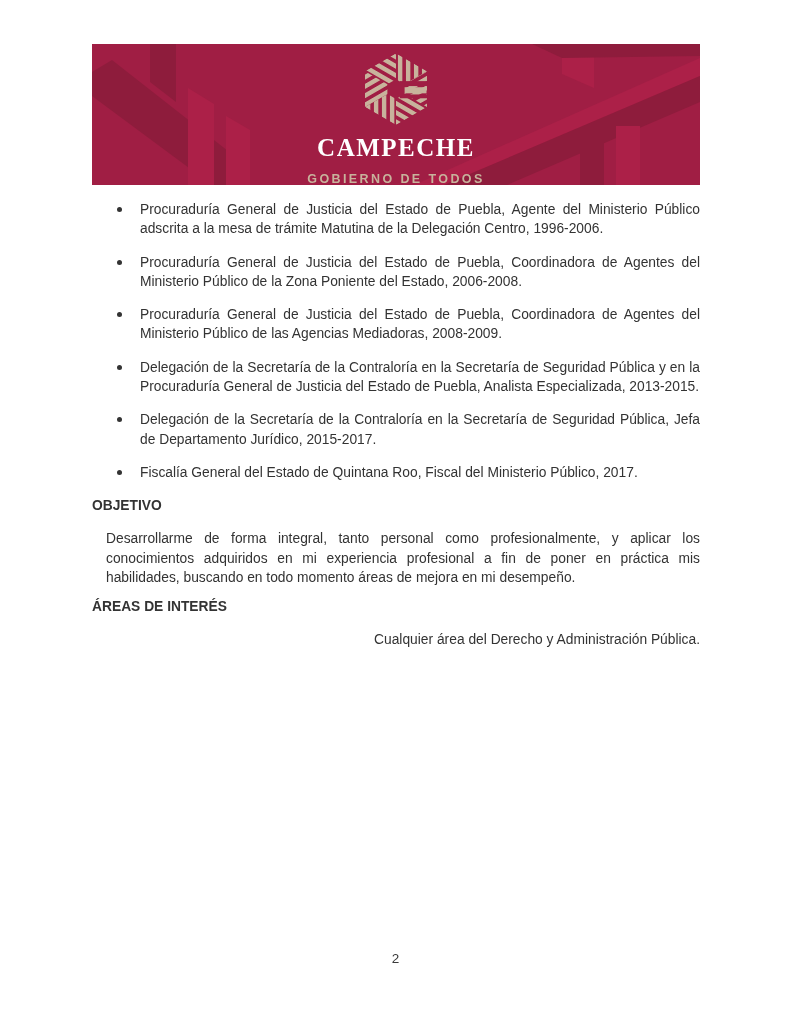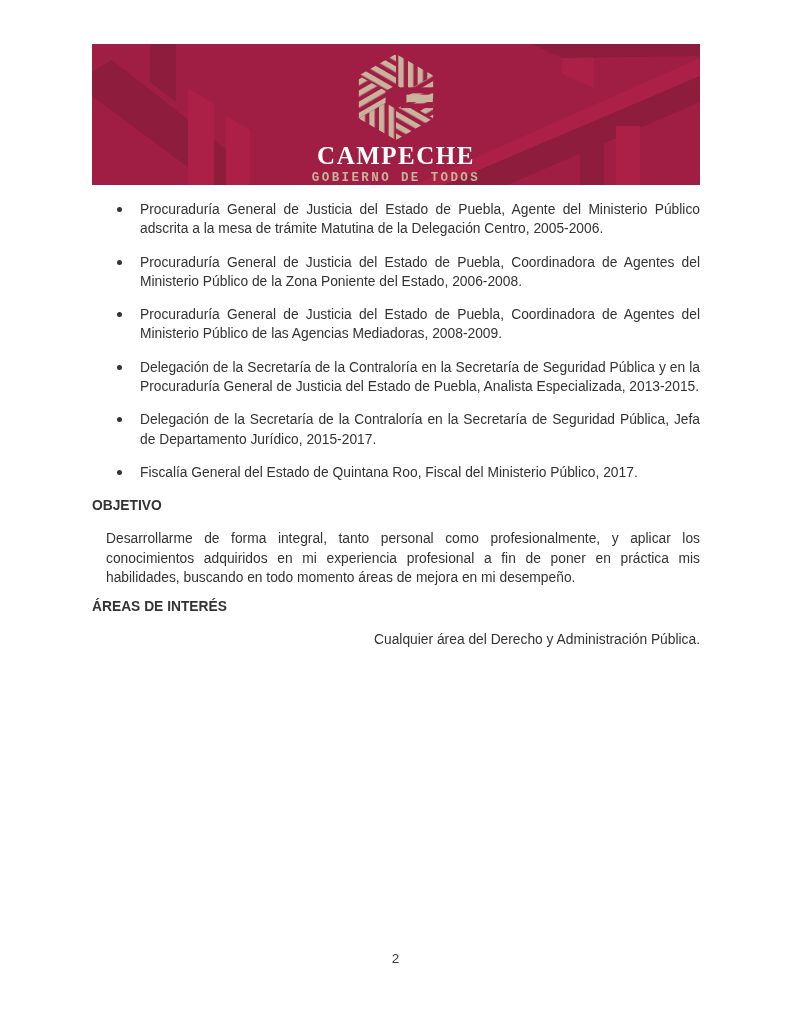--- a/index.html
+++ b/index.html
@@ -6,29 +6,29 @@
   .page{
     position:relative;width:791px;height:1024px;background:#ffffff;overflow:hidden;
     font-family:"Liberation Sans",sans-serif;color:#333333;
   }
   
   .banner{position:absolute;left:92px;top:44px;width:608px;height:141px;}
   .banner-bg{position:absolute;left:0;top:0;width:100%;height:100%;display:block;}
   .banner-inner{
     position:relative;height:100%;
     display:flex;flex-direction:column;align-items:center;justify-content:flex-start;
-    padding-top:7px;box-sizing:border-box;
+    padding-top:7px;box-sizing:border-box;gap:8px;
   }
   .logo{width:92px;height:92px;display:block;}
   .banner-title{
     font-family:"Liberation Serif",serif;font-weight:bold;color:#ffffff;
     font-size:25px;line-height:1.05;letter-spacing:1.5px;margin-top:0;
   }
   .banner-subtitle{
-    font-family:Liberation Mono, monospace;font-weight:bold;color:#c8b39c;
+    font-family:Liberation Sans, sans-serif;font-weight:bold;color:#c8b39c;
     font-size:12.5px;line-height:1;letter-spacing:2.4px;margin-top:3px;
   }
   
   .content{position:absolute;left:92px;top:185px;width:608px;}
   ul.exp{list-style:none;margin:0;padding:15px 0 0 48px;}
   ul.exp li{
     position:relative;text-align:justify;
     font-size:13.8px;line-height:19.3px;margin-bottom:14px;
   }
   ul.exp li::before{
@@ -96,21 +96,21 @@
           <polygon points="50,37 61.3,43.5 61.3,56.5 50,63 38.7,56.5 38.7,43.5" fill="#a01e44"></polygon>
         </g>
       </svg>
       <div class="banner-title">CAMPECHE</div>
       <div class="banner-subtitle">GOBIERNO DE TODOS</div>
     </div>
   </div>
 
   <div class="content">
     <ul class="exp">
-      <li>Procuraduría General de Justicia del Estado de Puebla, Agente del Ministerio Público adscrita a la mesa de trámite Matutina de la Delegación Centro, 2005-2006.</li>
+      <li>Procuraduría General de Justicia del Estado de Puebla, Agente del Ministerio Público adscrita a la mesa de trámite Matutina de la Delegación Centro, 1996-2006.</li>
       <li>Procuraduría General de Justicia del Estado de Puebla, Coordinadora de Agentes del Ministerio Público de la Zona Poniente del Estado, 2006-2008.</li>
       <li>Procuraduría General de Justicia del Estado de Puebla, Coordinadora de Agentes del Ministerio Público de las Agencias Mediadoras, 2008-2009.</li>
       <li>Delegación de la Secretaría de la Contraloría en la Secretaría de Seguridad Pública y en la Procuraduría General de Justicia del Estado de Puebla, Analista Especializada, 2013-2015.</li>
       <li>Delegación de la Secretaría de la Contraloría en la Secretaría de Seguridad Pública, Jefa de Departamento Jurídico, 2015-2017.</li>
       <li>Fiscalía General del Estado de Quintana Roo, Fiscal del Ministerio Público, 2017.</li>
     </ul>
 
     <div class="section-heading">OBJETIVO</div>
     <div class="section-body">Desarrollarme de forma integral, tanto personal como profesionalmente, y aplicar los conocimientos adquiridos en mi experiencia profesional a fin de poner en práctica mis habilidades, buscando en todo momento áreas de mejora en mi desempeño.</div>
 

